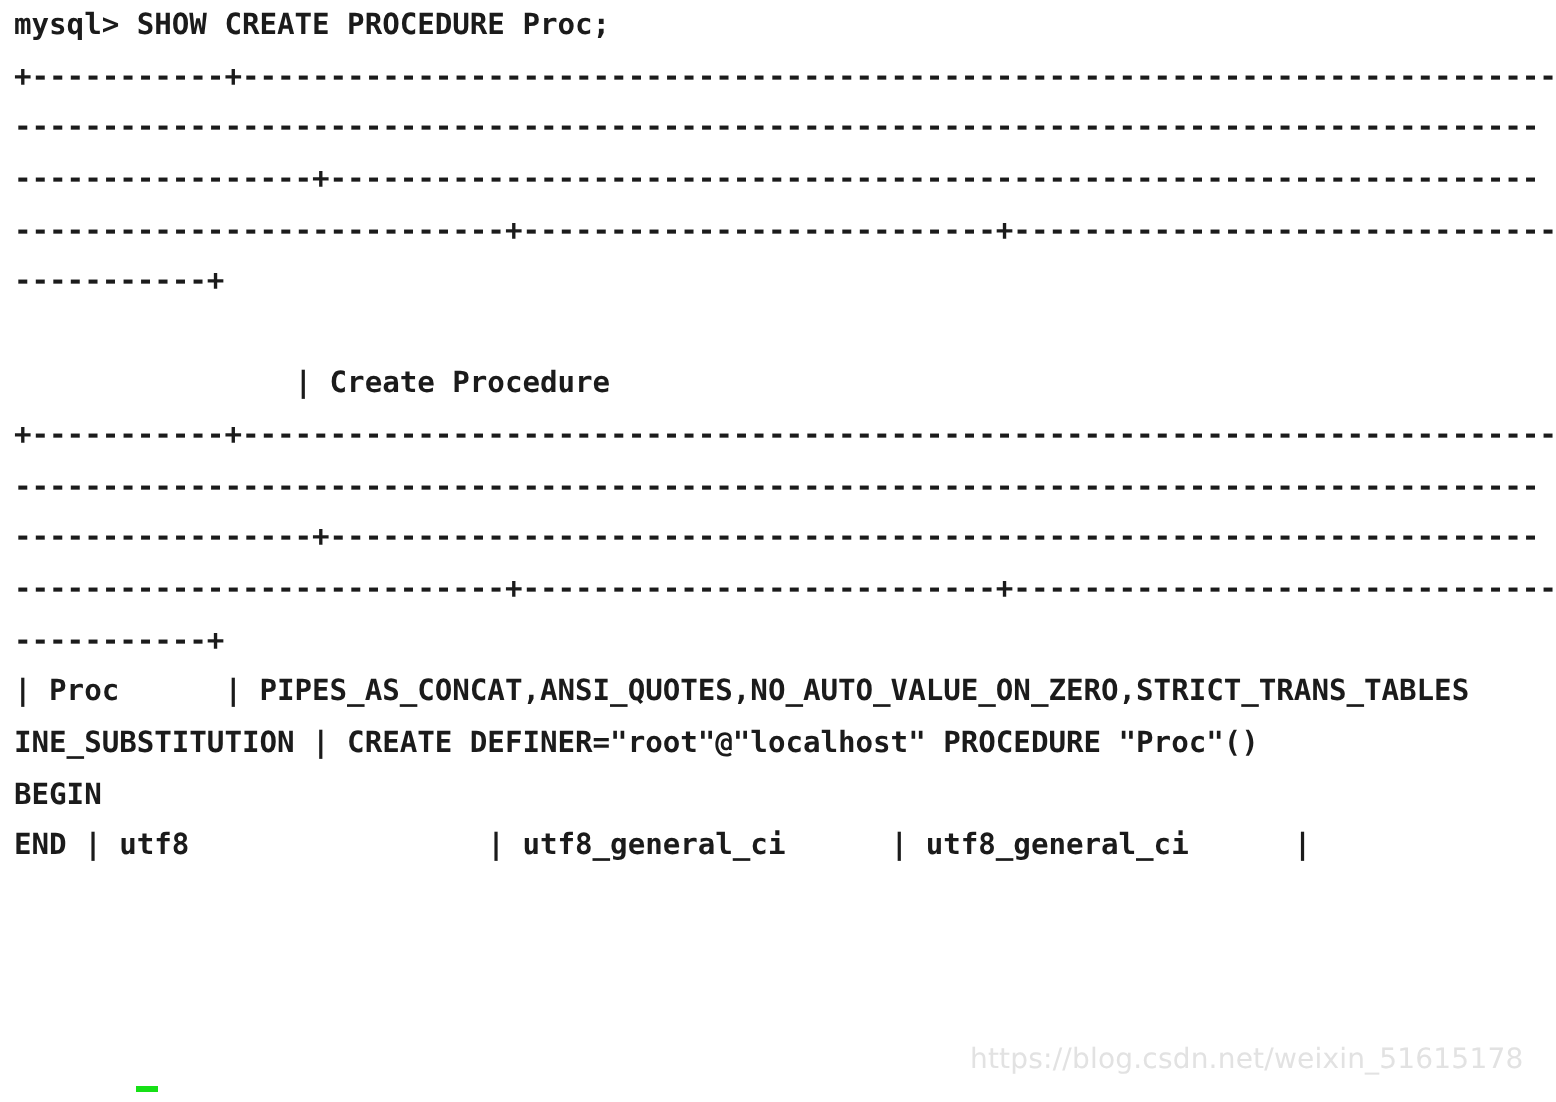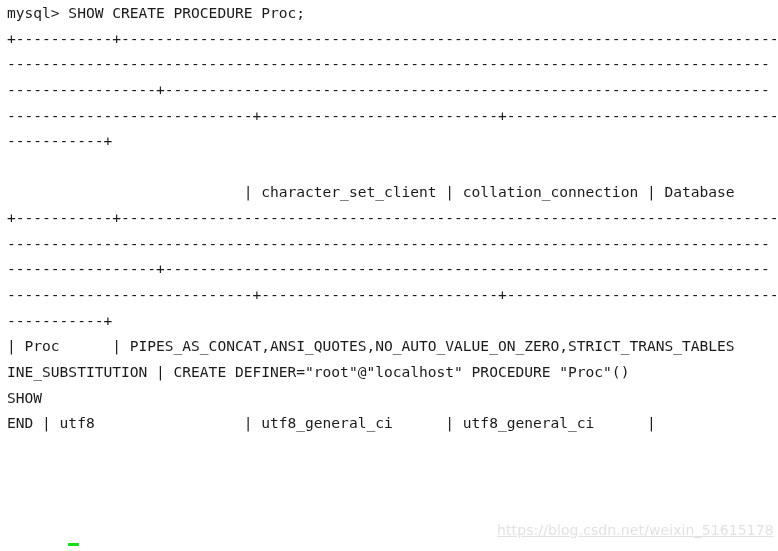--- a/index.html
+++ b/index.html
@@ -28,33 +28,33 @@
     box-sizing: border-box;
     overflow: hidden;
   }
   .term-line {
     white-space: pre;
     margin: 0;
     padding: 0 0 0 7px;
     height: 25.65px;
     font-family: "DejaVu Sans Mono", "Liberation Mono", monospace;
     color: #1b1b1b;
+    font-weight: bold;
   }
   #watermark {
     position: absolute;
-    left: 497px;
+    left: 485px;
     top: 518px;
     font-family: "DejaVu Sans", "Liberation Sans", sans-serif;
     font-size: 14px;
     color: #e2e2e2;
     white-space: pre;
     letter-spacing: 0.1px;
     pointer-events: none;
     user-select: none;
-    text-decoration: underline;
   }
   #cursor {
     position: absolute;
     left: 68px;
     top: 543px;
     width: 11px;
     height: 3px;
     background: #16e016;
   }
 </style>
@@ -63,27 +63,27 @@
 
 <div id="terminal">
 
   <div class="term-line">mysql&gt; SHOW CREATE PROCEDURE Proc;</div>
   <div class="term-line">+-----------+-----------------------------------------------------------------------------</div>
   <div class="term-line">---------------------------------------------------------------------------------------</div>
   <div class="term-line">-----------------+---------------------------------------------------------------------</div>
   <div class="term-line">----------------------------+---------------------------+-------------------------------</div>
   <div class="term-line">-----------+</div>
   <div class="term-line"></div>
-  <div class="term-line">                           | character_set_client | collation_connection | Database</div>
+  <div class="term-line">                | Create Procedure</div>
   <div class="term-line">+-----------+-----------------------------------------------------------------------------</div>
   <div class="term-line">---------------------------------------------------------------------------------------</div>
   <div class="term-line">-----------------+---------------------------------------------------------------------</div>
   <div class="term-line">----------------------------+---------------------------+-------------------------------</div>
   <div class="term-line">-----------+</div>
   <div class="term-line">| Proc      | PIPES_AS_CONCAT,ANSI_QUOTES,NO_AUTO_VALUE_ON_ZERO,STRICT_TRANS_TABLES</div>
   <div class="term-line">INE_SUBSTITUTION | CREATE DEFINER="root"@"localhost" PROCEDURE "Proc"()</div>
-  <div class="term-line">SHOW</div>
+  <div class="term-line">BEGIN</div>
   <div class="term-line">END | utf8                 | utf8_general_ci      | utf8_general_ci      |</div>
 
   <div id="cursor"></div>
 
   <div id="watermark">https://blog.csdn.net/weixin_51615178</div>
 </div>
 
 </body></html>

